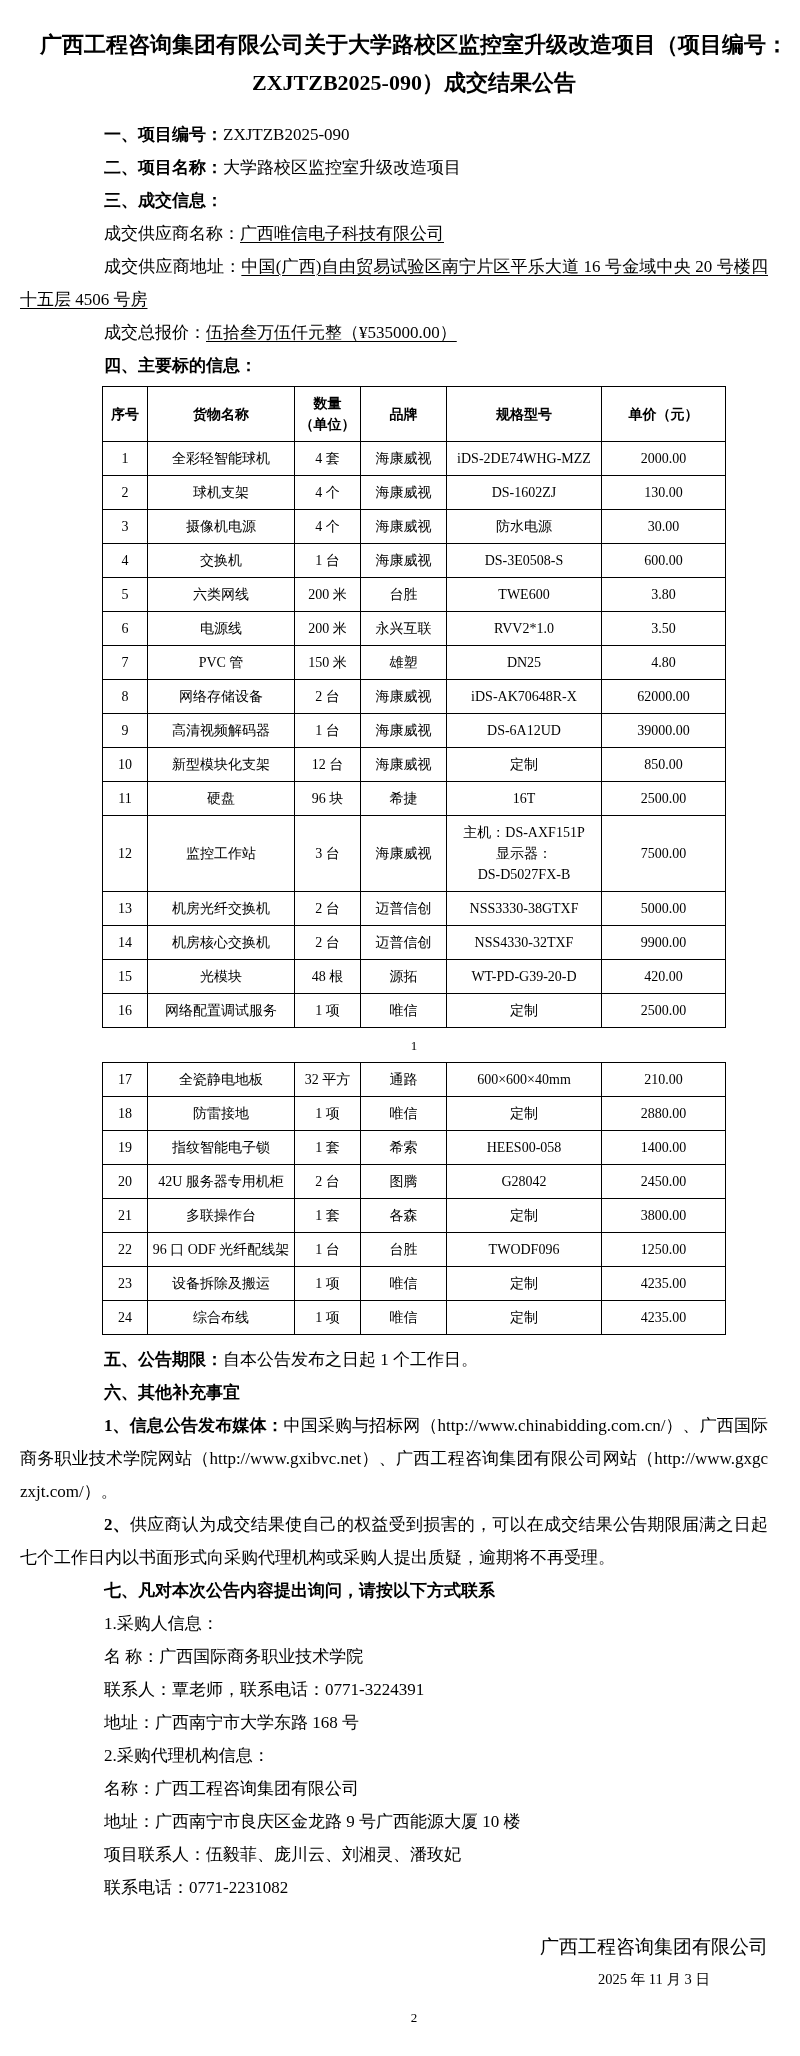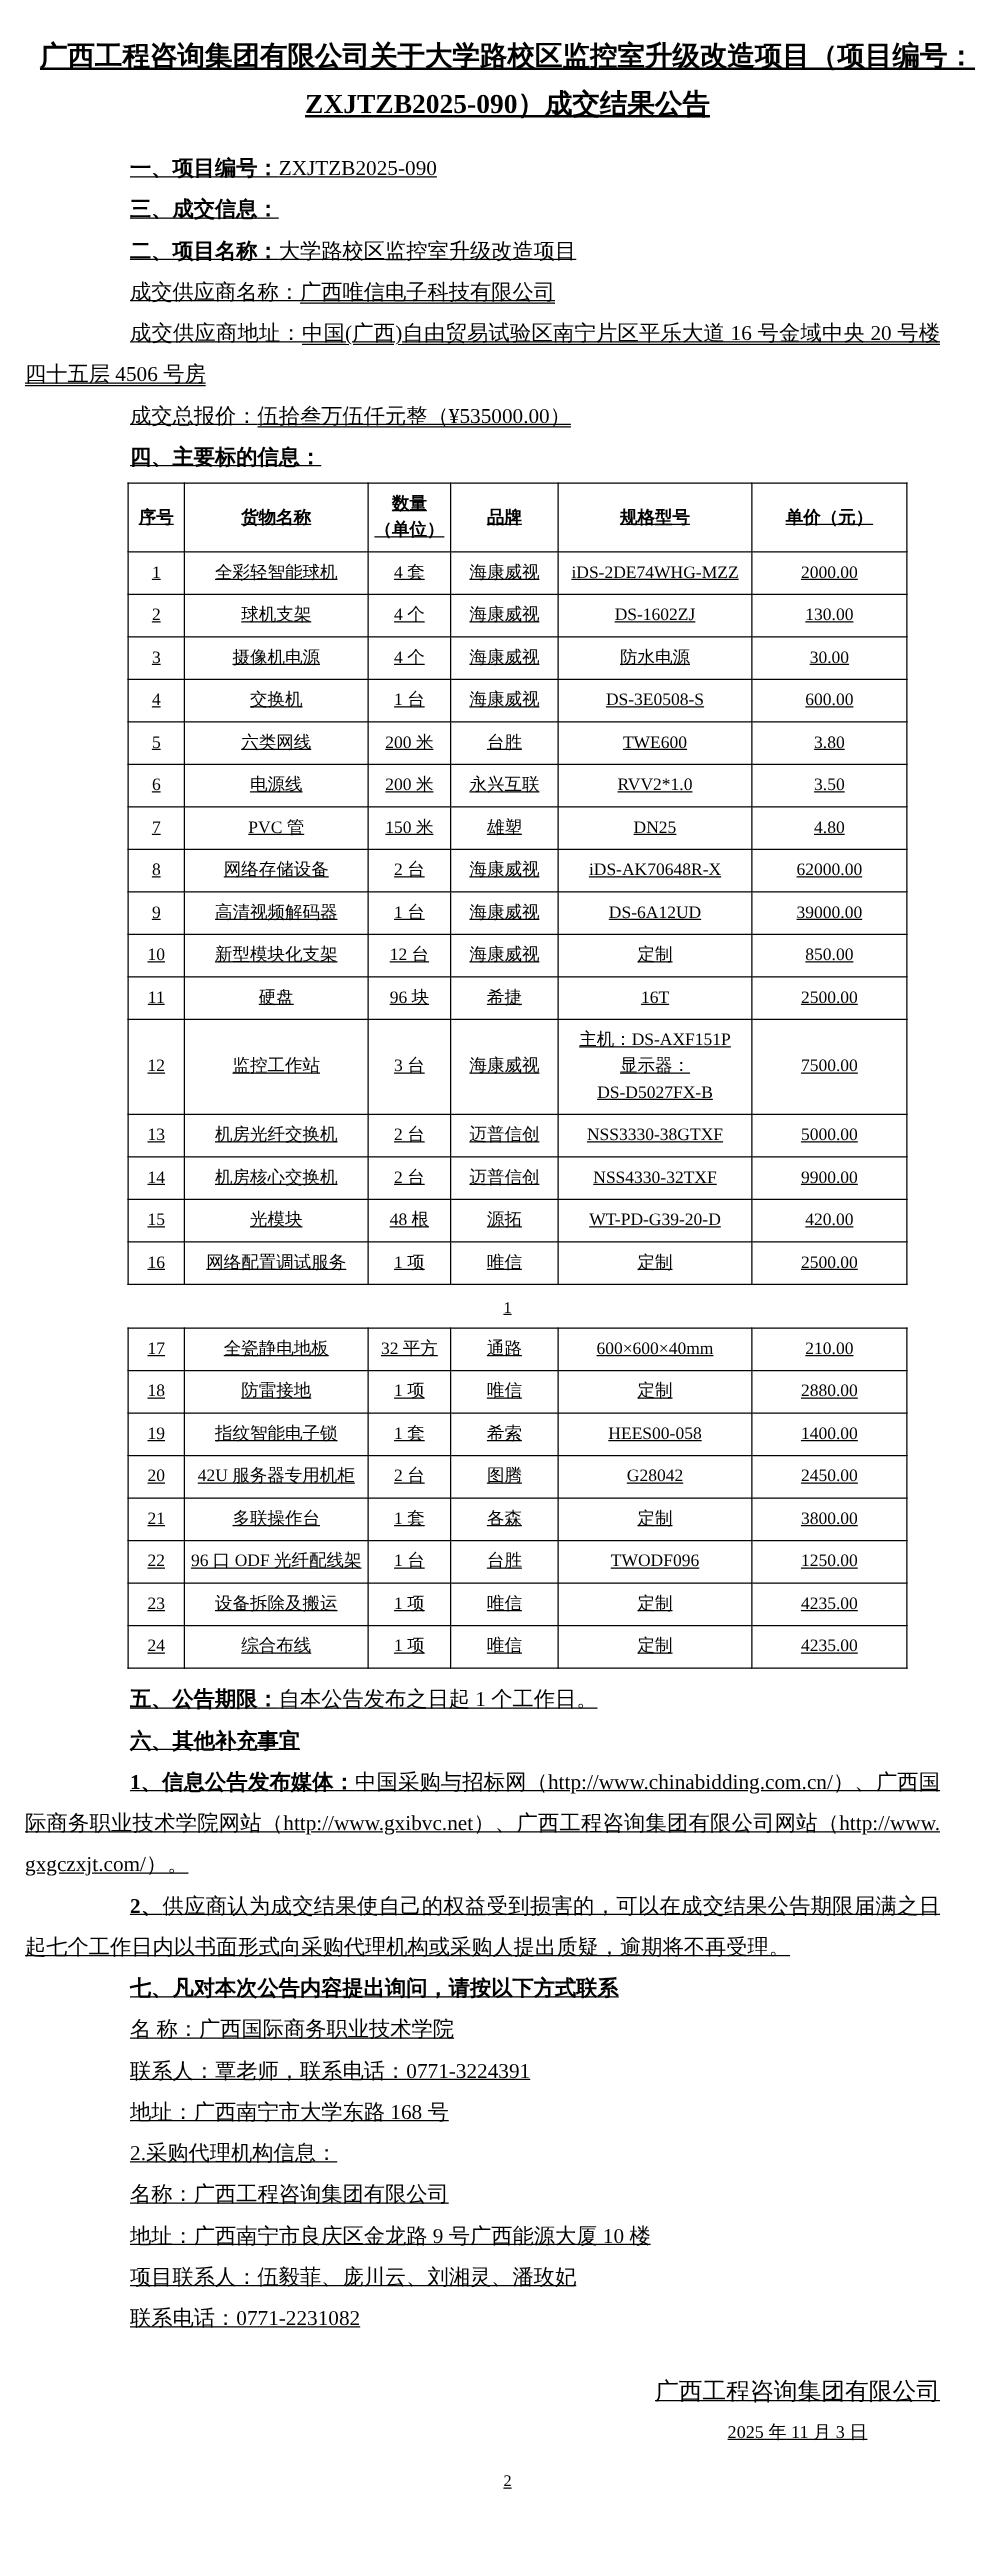--- a/index.html
+++ b/index.html
@@ -12,22 +12,21 @@
     width: 800px;
     height: 2056px;
     overflow: hidden;
     font-family: "Liberation Serif", "DejaVu Serif", serif;
     box-sizing: border-box;
   }
   .page {
     box-sizing: border-box;
     width: 800px;
     height: 2056px;
-    padding: 26px 48px 0 20px;
-    text-decoration: underline;
+    padding: 26px 32px 0 20px;
   }
   .title {
     margin: 0 -60px 16px -20px;
     font-size: 22px;
     font-weight: bold;
     text-align: center;
     line-height: 38px;
   }
   .para {
     margin: 0;
@@ -80,23 +79,23 @@
 </style>
 </head>
 <body>
 
 <div class="page">
 
   <h1 class="title">广西工程咨询集团有限公司关于大学路校区监控室升级改造项目（项目编号：ZXJTZB2025-090）成交结果公告</h1>
 
   <p class="para"><b>一、项目编号：</b><span>ZXJTZB2025-090</span></p>
 
+  <p class="para"><b>二、项目名称：</b><span>大学路校区监控室升级改造项目</span></p>
+
   <p class="para"><b>三、成交信息：</b></p>
-
-  <p class="para"><b>二、项目名称：</b><span>大学路校区监控室升级改造项目</span></p>
 
   <p class="para"><span>成交供应商名称：</span><span class="u">广西唯信电子科技有限公司</span></p>
 
   <p class="para"><span>成交供应商地址：</span><span class="u">中国(广西)自由贸易试验区南宁片区平乐大道 16 号金域中央 20 号楼四十五层 4506 号房</span></p>
 
   <p class="para"><span>成交总报价：</span><span class="u">伍拾叁万伍仟元整（¥535000.00）</span></p>
 
   <p class="para"><b>四、主要标的信息：</b></p>
 
   <table class="items">
@@ -332,20 +331,21 @@
   <p class="para sec"><b>五、公告期限：</b><span>自本公告发布之日起 1 个工作日。</span></p>
 
   <p class="para"><b>六、其他补充事宜</b></p>
 
   <p class="para"><b>1、信息公告发布媒体：</b><span>中国采购与招标网（http://www.chinabidding.com.cn/）、广西国际商务职业技术学院网站（http://www.gxibvc.net）、广西工程咨询集团有限公司网站（http://www.gxgczxjt.com/）。</span></p>
 
   <p class="para"><b>2、</b><span>供应商认为成交结果使自己的权益受到损害的，可以在成交结果公告期限届满之日起七个工作日内以书面形式向采购代理机构或采购人提出质疑，逾期将不再受理。</span></p>
 
   <p class="para"><b>七、凡对本次公告内容提出询问，请按以下方式联系</b></p>
 
+  <p class="para">1.采购人信息：</p>
   <p class="para">名 称：广西国际商务职业技术学院</p>
   <p class="para">联系人：覃老师，联系电话：0771-3224391</p>
   <p class="para">地址：广西南宁市大学东路 168 号</p>
   <p class="para">2.采购代理机构信息：</p>
   <p class="para">名称：广西工程咨询集团有限公司</p>
   <p class="para">地址：广西南宁市良庆区金龙路 9 号广西能源大厦 10 楼</p>
   <p class="para">项目联系人：伍毅菲、庞川云、刘湘灵、潘玫妃</p>
   <p class="para">联系电话：0771-2231082</p>
 
   <div class="footer">

